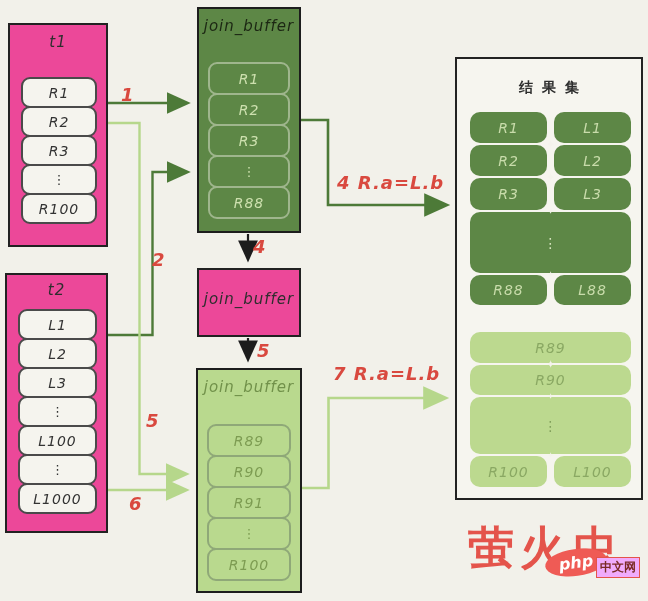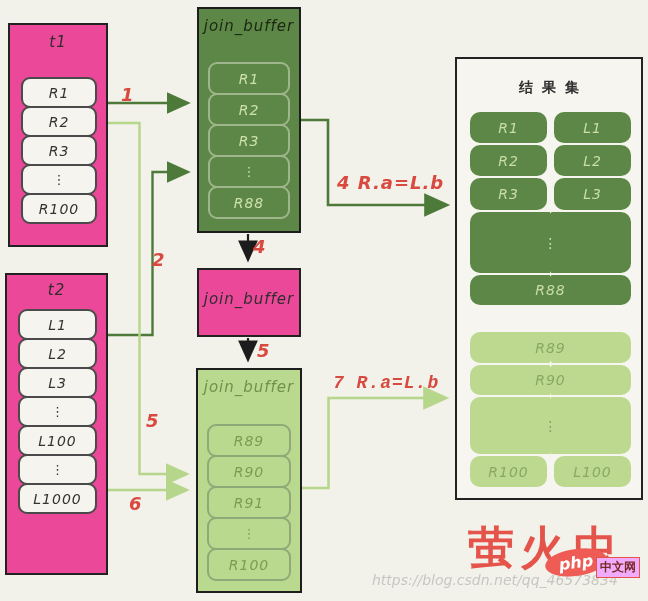--- a/index.html
+++ b/index.html
@@ -154,21 +154,21 @@
     <div class="box-title">t1</div>
     <div class="tcells" style="top:52px;">
       <div class="tcell">R1</div>
       <div class="tcell">R2</div>
       <div class="tcell">R3</div>
       <div class="tcell dots">⋮</div>
       <div class="tcell">R100</div>
     </div>
   </div>
 
-  <div class="box" style="left:5px;top:273px;width:103px;height:302px;">
+  <div class="box" style="left:5px;top:273px;width:103px;height:260px;">
     <div class="box-title" style="padding-top:6px;">t2</div>
     <div class="tcells" style="top:34px;">
       <div class="tcell">L1</div>
       <div class="tcell">L2</div>
       <div class="tcell">L3</div>
       <div class="tcell dots">⋮</div>
       <div class="tcell">L100</div>
       <div class="tcell dots">⋮</div>
       <div class="tcell">L1000</div>
     </div>
@@ -220,20 +220,21 @@
       </div>
       <div class="rrow">
         <span class="diamond small" style="top:-1px;">✦</span>
         <div class="rcell darkc h61">
           <span class="rdots" style="color:#d6e4bd;">⋮</span>
         </div>
       </div>
       <div class="rrow">
         <span class="diamond small" style="top:-1px;">✦</span>
         <div class="rcell darkc h30">R88</div>
+        <div class="rcell darkc h30">L88</div>
       </div>
     </div>
 
     <div class="rblock" style="top:273px;">
       <div class="rrow">
         <div class="rcell lightc h31">R89</div>
       </div>
       <div class="rrow">
         <span class="diamond" style="top:-1px;">✦</span>
         <div class="rcell lightc h30">R90</div>
@@ -252,20 +253,19 @@
     </div>
   </div>
 
   <div class="steplabel" style="left:121px;top:84px;">1</div>
   <div class="steplabel" style="left:152px;top:249px;">2</div>
   <div class="steplabel" style="left:337px;top:172px;">4  R.a=L.b</div>
   <div class="steplabel" style="left:253px;top:236px;">4</div>
   <div class="steplabel" style="left:257px;top:340px;">5</div>
   <div class="steplabel" style="left:146px;top:410px;">5</div>
   <div class="steplabel" style="left:129px;top:493px;">6</div>
-  <div class="steplabel" style="left:333px;top:373px;font-family:Liberation Mono, monospace;">7  R.a=L.b</div>
-
-  <div id="wm-url">https://blog.csdn.net/qq_46573834</div>
+  <div class="steplabel" style="left:333px;top:363px;">7  R.a=L.b</div>
+
   <div id="wm-brand">萤火虫</div>
   <div id="php-logo">php</div>
   <div id="php-suffix">中文网</div>
 
 </div>
 
 </body></html>

